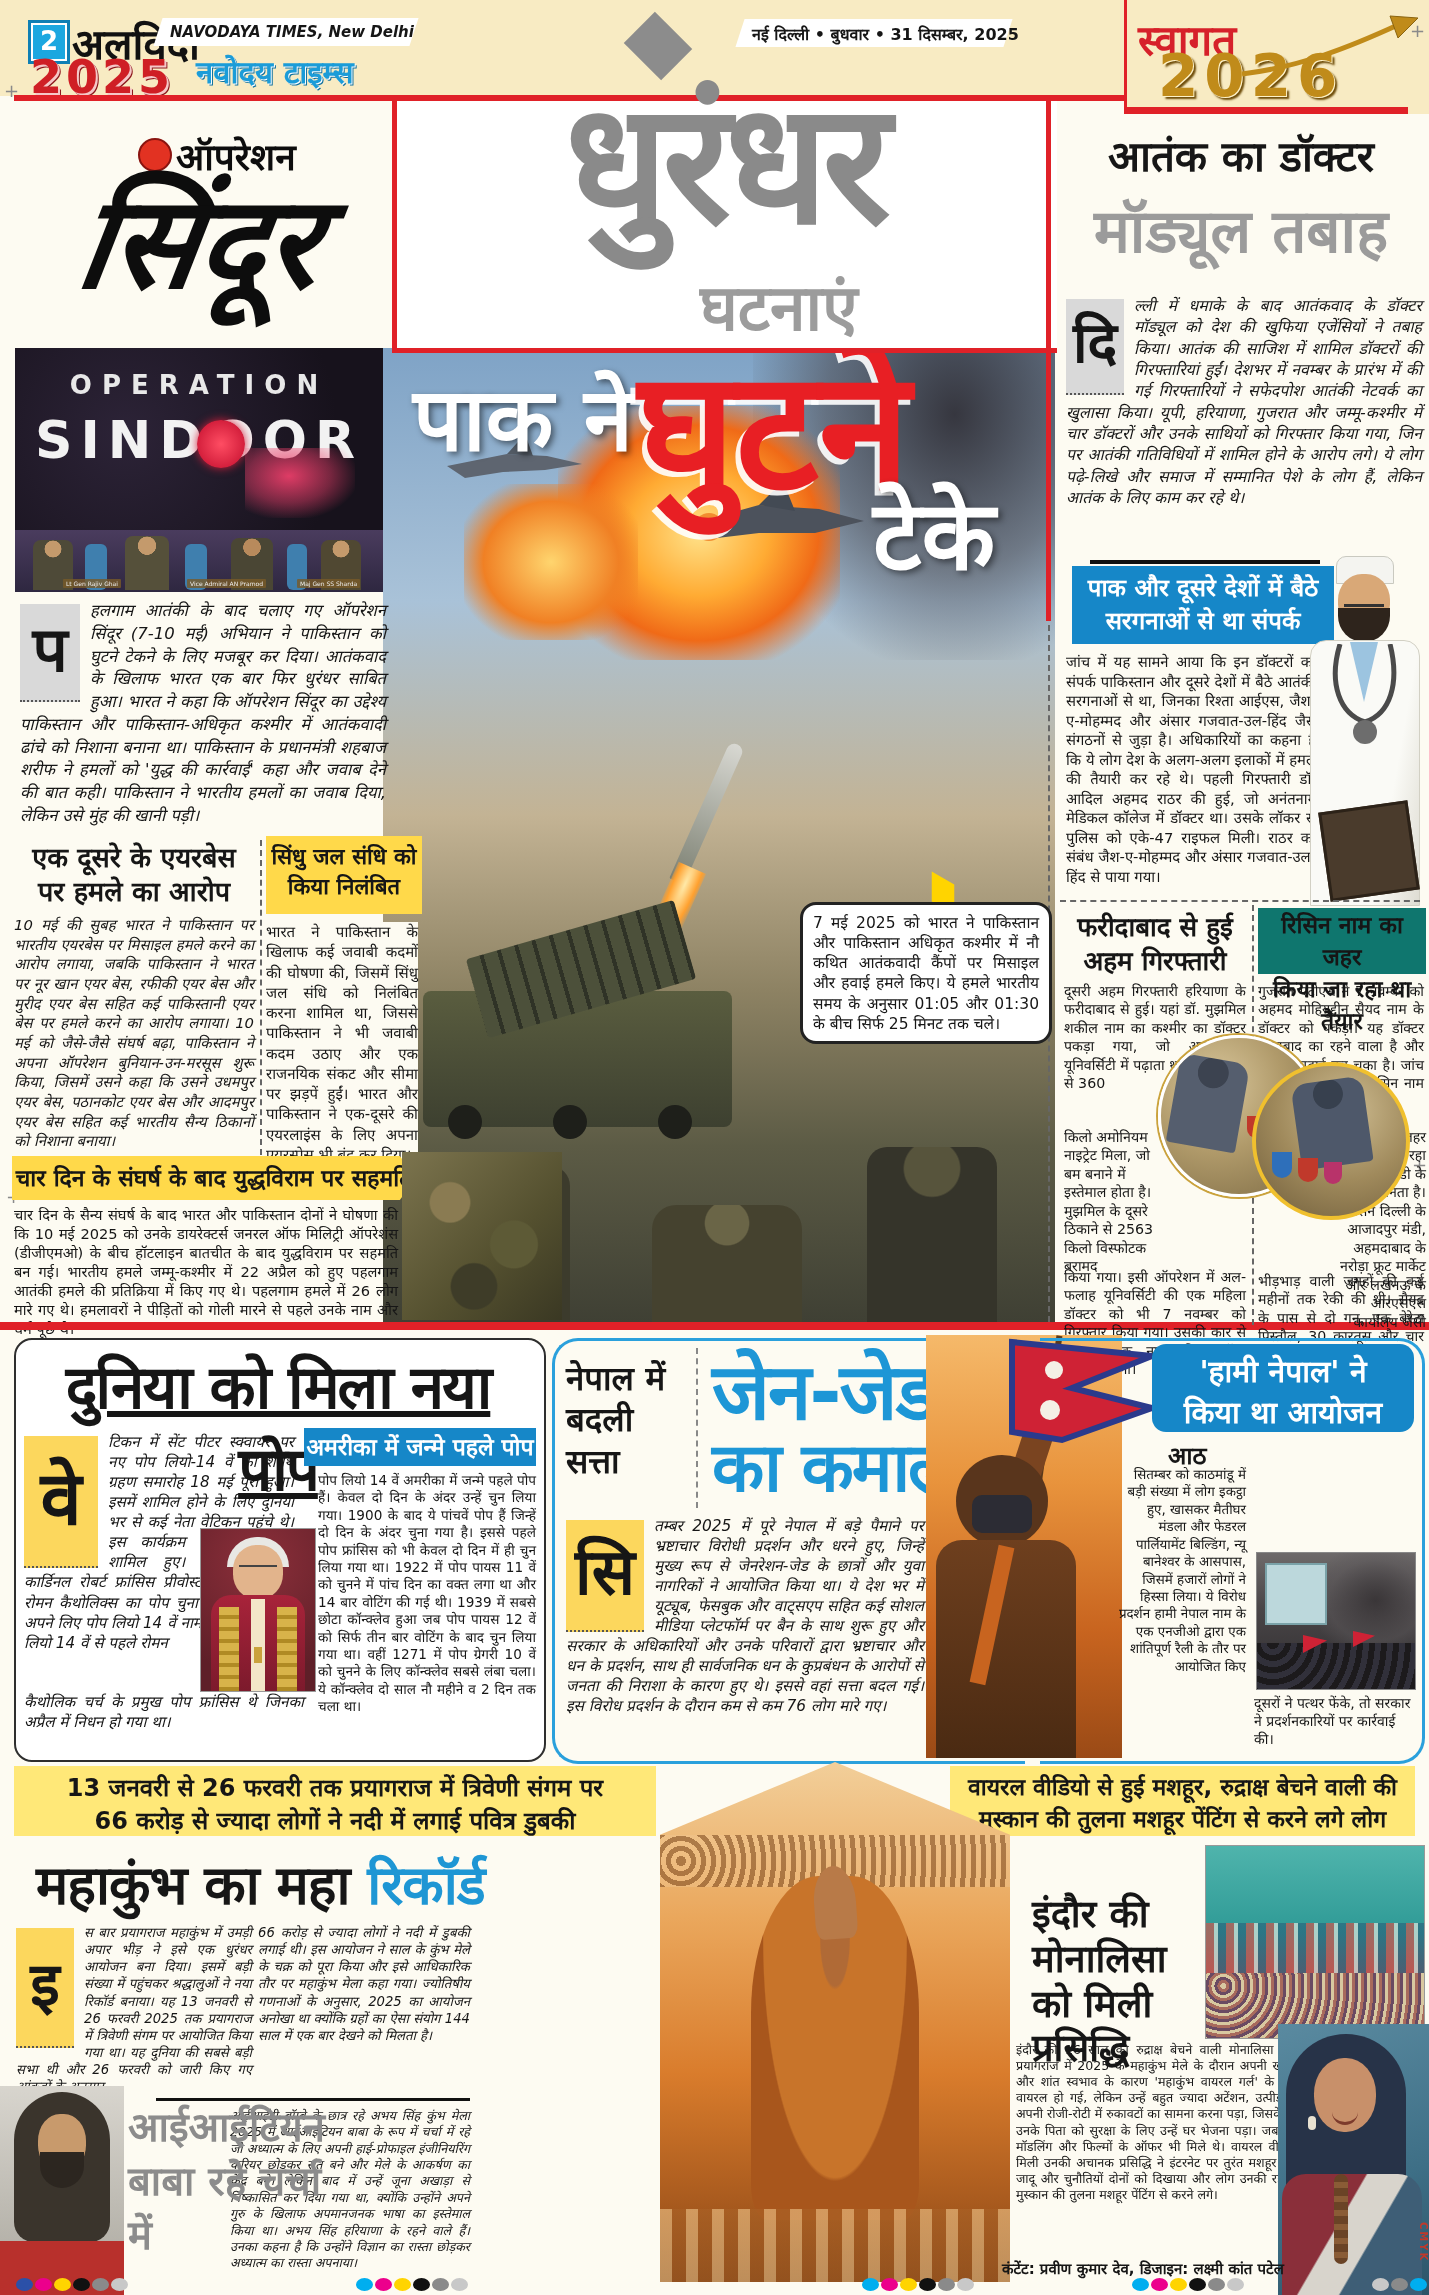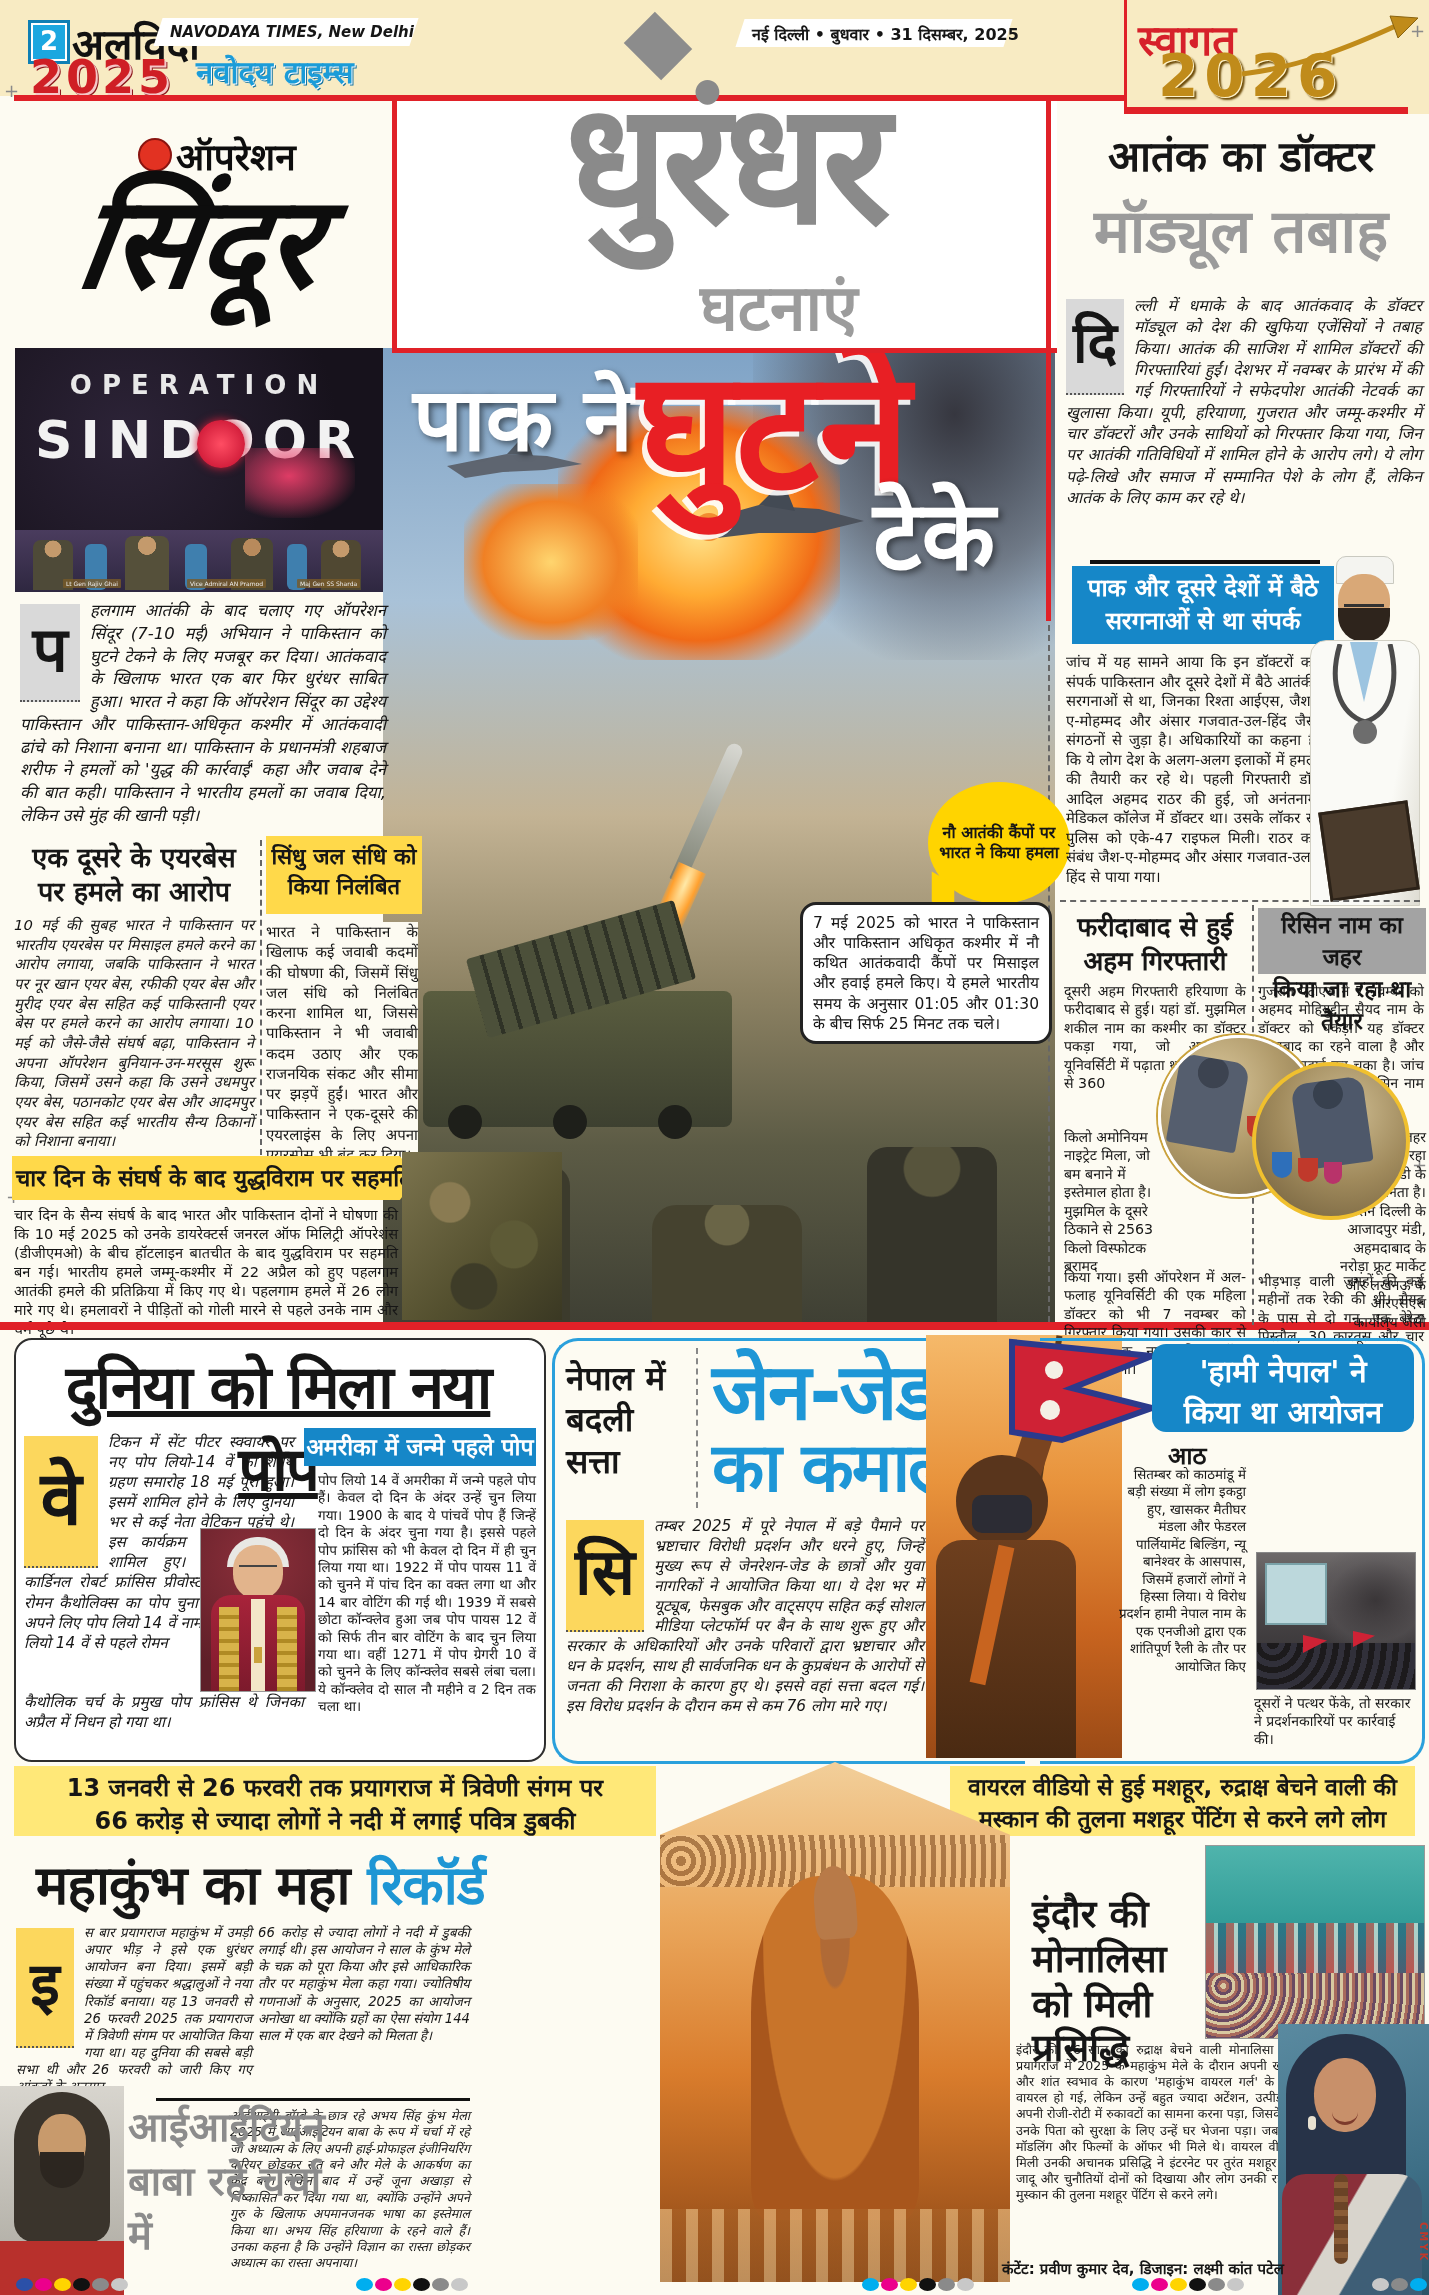--- a/index.html
+++ b/index.html
@@ -130,23 +130,20 @@
   <div class="abs ctr b" style="left:12px;top:872px;width:244px;font-size:27px;">पर हमले का आरोप</div>
   <div class="abs jus ital" style="left:14px;top:915px;width:240px;font-size:14.8px;line-height:1.33;">10 मई की सुबह भारत ने पाकिस्तान पर भारतीय एयरबेस पर मिसाइल हमले करने का आरोप लगाया, जबकि पाकिस्तान ने भारत पर नूर खान एयर बेस, रफीकी एयर बेस और मुरीद एयर बेस सहित कई पाकिस्तानी एयर बेस पर हमले करने का आरोप लगाया। 10 मई को जैसे-जैसे संघर्ष बढ़ा, पाकिस्तान ने अपना ऑपरेशन बुनियान-उन-मरसूस शुरू किया, जिसमें उसने कहा कि उसने उधमपुर एयर बेस, पठानकोट एयर बेस और आदमपुर एयर बेस सहित कई भारतीय सैन्य ठिकानों को निशाना बनाया।</div>
   <div class="abs dashv" style="left:260px;top:840px;width:0;height:315px;"></div>
 
   <div class="abs ybanner ctr" style="left:266px;top:836px;width:156px;height:74px;padding-top:4px;">
     <div style="font-size:22px;">सिंधु जल संधि को</div>
     <div style="font-size:22px;">किया निलंबित</div>
   </div>
   <div class="abs jus" style="left:266px;top:922px;width:152px;font-size:15px;line-height:1.35;background:#fdfbf2;">भारत ने पाकिस्तान के खिलाफ कई जवाबी कदमों की घोषणा की, जिसमें सिंधु जल संधि को निलंबित करना शामिल था, जिससे पाकिस्तान ने भी जवाबी कदम उठाए और एक राजनयिक संकट और सीमा पर झड़पें हुईं। भारत और पाकिस्तान ने एक-दूसरे की एयरलाइंस के लिए अपना एयरस्पेस भी बंद कर दिया।</div>
 
-  <div class="abs" style="left:928px;top:782px;width:142px;height:122px;background:#ffd400;border-radius:50%;display:flex;align-items:center;justify-content:center;">
-    <div class="ctr b" style="font-size:16px;line-height:1.25;padding:6px;">नौ आतंकी कैंपों पर भारत ने किया हमला</div>
-  </div>
   <div class="abs" style="left:930px;top:880px;width:26px;height:26px;background:#ffd400;transform:rotate(30deg) skewX(30deg);"></div>
   <div class="abs" style="left:800px;top:902px;width:252px;height:142px;background:#fff;border:3px solid #222;border-radius:16px;padding:8px 10px;box-sizing:border-box;">
     <div class="jus" style="font-size:15.5px;line-height:1.3;">7 मई 2025 को भारत ने पाकिस्तान और पाकिस्तान अधिकृत कश्मीर में नौ कथित आतंकवादी कैंपों पर मिसाइल और हवाई हमले किए। ये हमले भारतीय समय के अनुसार 01:05 और 01:30 के बीच सिर्फ 25 मिनट तक चले।</div>
   </div>
 
   <div class="abs ybanner" style="left:12px;top:1156px;width:404px;height:44px;clip-path:polygon(0 0,96% 0,100% 50%,96% 100%,0 100%);">
     <div class="ctr" style="font-size:23px;line-height:44px;">चार दिन के संघर्ष के बाद युद्धविराम पर सहमति</div>
   </div>
   <div class="abs jus" style="left:14px;top:1206px;width:384px;font-size:14.6px;line-height:1.3;">चार दिन के सैन्य संघर्ष के बाद भारत और पाकिस्तान दोनों ने घोषणा की कि 10 मई 2025 को उनके डायरेक्टर्स जनरल ऑफ मिलिट्री ऑपरेशंस (डीजीएमओ) के बीच हॉटलाइन बातचीत के बाद युद्धविराम पर सहमति बन गई। भारतीय हमले जम्मू-कश्मीर में 22 अप्रैल को हुए पहलगाम आतंकी हमले की प्रतिक्रिया में किए गए थे। पहलगाम हमले में 26 लोग मारे गए थे। हमलावरों ने पीड़ितों को गोली मारने से पहले उनके नाम और धर्म पूछे थे।</div>
   <div class="abs photo" style="left:402px;top:1152px;width:160px;height:168px;
@@ -184,21 +181,21 @@
 
   <div class="abs" style="left:1060px;top:900px;width:360px;border-top:2px dashed #666;"></div>
 
   <div class="abs ctr b" style="left:1062px;top:908px;width:186px;font-size:26px;">फरीदाबाद से हुई</div>
   <div class="abs ctr b" style="left:1062px;top:942px;width:186px;font-size:26px;">अहम गिरफ्तारी</div>
   <div class="abs jus" style="left:1064px;top:982px;width:182px;font-size:14.2px;line-height:1.3;">दूसरी अहम गिरफ्तारी हरियाणा के फरीदाबाद से हुई। यहां डॉ. मुझमिल शकील नाम का कश्मीर का डॉक्टर पकड़ा गया, जो अल-फलाह यूनिवर्सिटी में पढ़ाता था। उसके पास से 360</div>
   <div class="abs" style="left:1064px;top:1128px;width:92px;font-size:14.2px;line-height:1.3;">किलो अमोनियम नाइट्रेट मिला, जो बम बनाने में इस्तेमाल होता है। मुझमिल के दूसरे ठिकाने से 2563 किलो विस्फोटक बरामद</div>
   <div class="abs jus" style="left:1064px;top:1268px;width:182px;font-size:14.2px;line-height:1.3;">किया गया। इसी ऑपरेशन में अल-फलाह यूनिवर्सिटी की एक महिला डॉक्टर को भी 7 नवम्बर को गिरफ्तार किया गया। उसकी कार से कैरोम कॉक नाम की असॉल्ट राइफल मिली।</div>
   <div class="abs dashv" style="left:1252px;top:905px;width:0;height:420px;"></div>
 
-  <div class="abs ybanner ctr" style="left:1258px;top:908px;width:168px;height:66px;background:#a3a3a3;">
+  <div class="abs ybanner ctr" style="left:1258px;top:908px;width:168px;height:66px;background:#0f766e;">
     <div style="font-size:23px;">रिसिन नाम का जहर</div>
     <div style="font-size:23px;">किया जा रहा था तैयार</div>
   </div>
   <div class="abs jus" style="left:1258px;top:982px;width:166px;font-size:14.2px;line-height:1.3;">गुजरात एटीएस ने 7 नवम्बर को अहमद मोहियुद्दीन सैयद नाम के डॉक्टर को पकड़ा। यह डॉक्टर हैदराबाद का रहने वाला है और चीन से पढ़ाई कर चुका है। जांच में पता चला कि वह रिसिन नाम के</div>
   <div class="abs" style="left:1332px;top:1128px;width:94px;font-size:14.2px;line-height:1.3;text-align:right;">बेहद जहरीले जहर की तैयारी कर रहा था, जो अरंडी के बीजों से बनता है। उसने दिल्ली के आजादपुर मंडी, अहमदाबाद के नरोड़ा फ्रूट मार्केट और लखनऊ के आरएसएस कार्यालय जैसी</div>
   <div class="abs jus" style="left:1258px;top:1272px;width:166px;font-size:14.2px;line-height:1.3;">भीड़भाड़ वाली जगहों की कई महीनों तक रेकी की थी। सैयद के पास से दो गन, एक बेरेटा पिस्तौल, 30 कारतूस और चार लीटर अरंडी का तेल भी मिला।</div>
 
   <div class="abs photo" style="left:1158px;top:1035px;width:156px;height:156px;border-radius:50%;border:3px solid #fff;box-shadow:0 0 0 2px #caa23c;
               background:radial-gradient(circle at 35% 30%,#d9c79c 0%,#b09a6a 45%,#7c6a44 100%);">
     <div class="abs" style="left:12px;top:20px;width:70px;height:90px;background:radial-gradient(circle at 50% 16%,#3c4350 0 18%,#555e6e 19% 100%);border-radius:16px 16px 4px 4px;transform:rotate(10deg);"></div>

